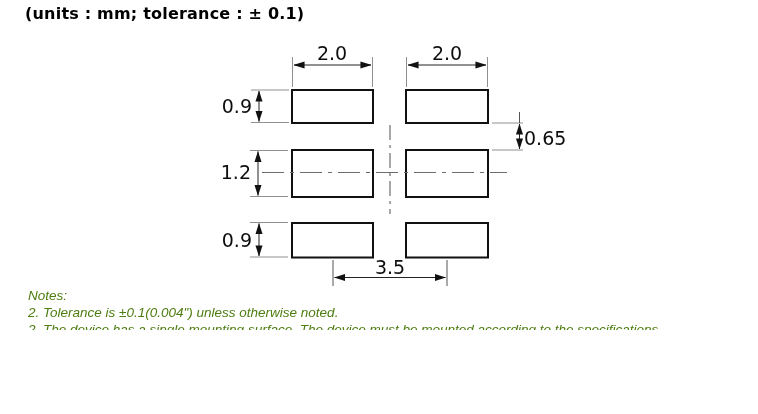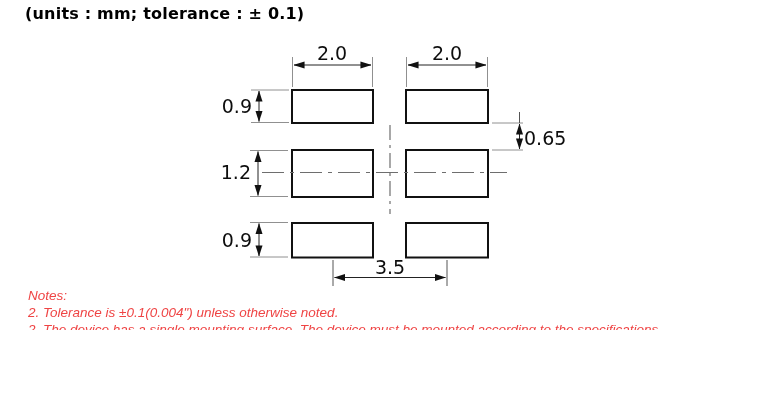--- a/index.html
+++ b/index.html
@@ -34,21 +34,21 @@
   }
   .notes {
     position: absolute;
     left: 28px;
     top: 287px;
     width: 715px;
     font-family: "Liberation Sans", sans-serif;
     font-style: italic;
     font-size: 13.5px;
     line-height: 17px;
-    color: #ef4444;
+    color: #4d7c0f;
   }
   .notes .note-line { white-space: nowrap; }
   .notes .cont { padding-left: 19px; }
 </style>
 </head>
 <body>
 
 <div class="page">
 
   <div class="header-note">(units : mm; tolerance : ± 0.1)</div>

